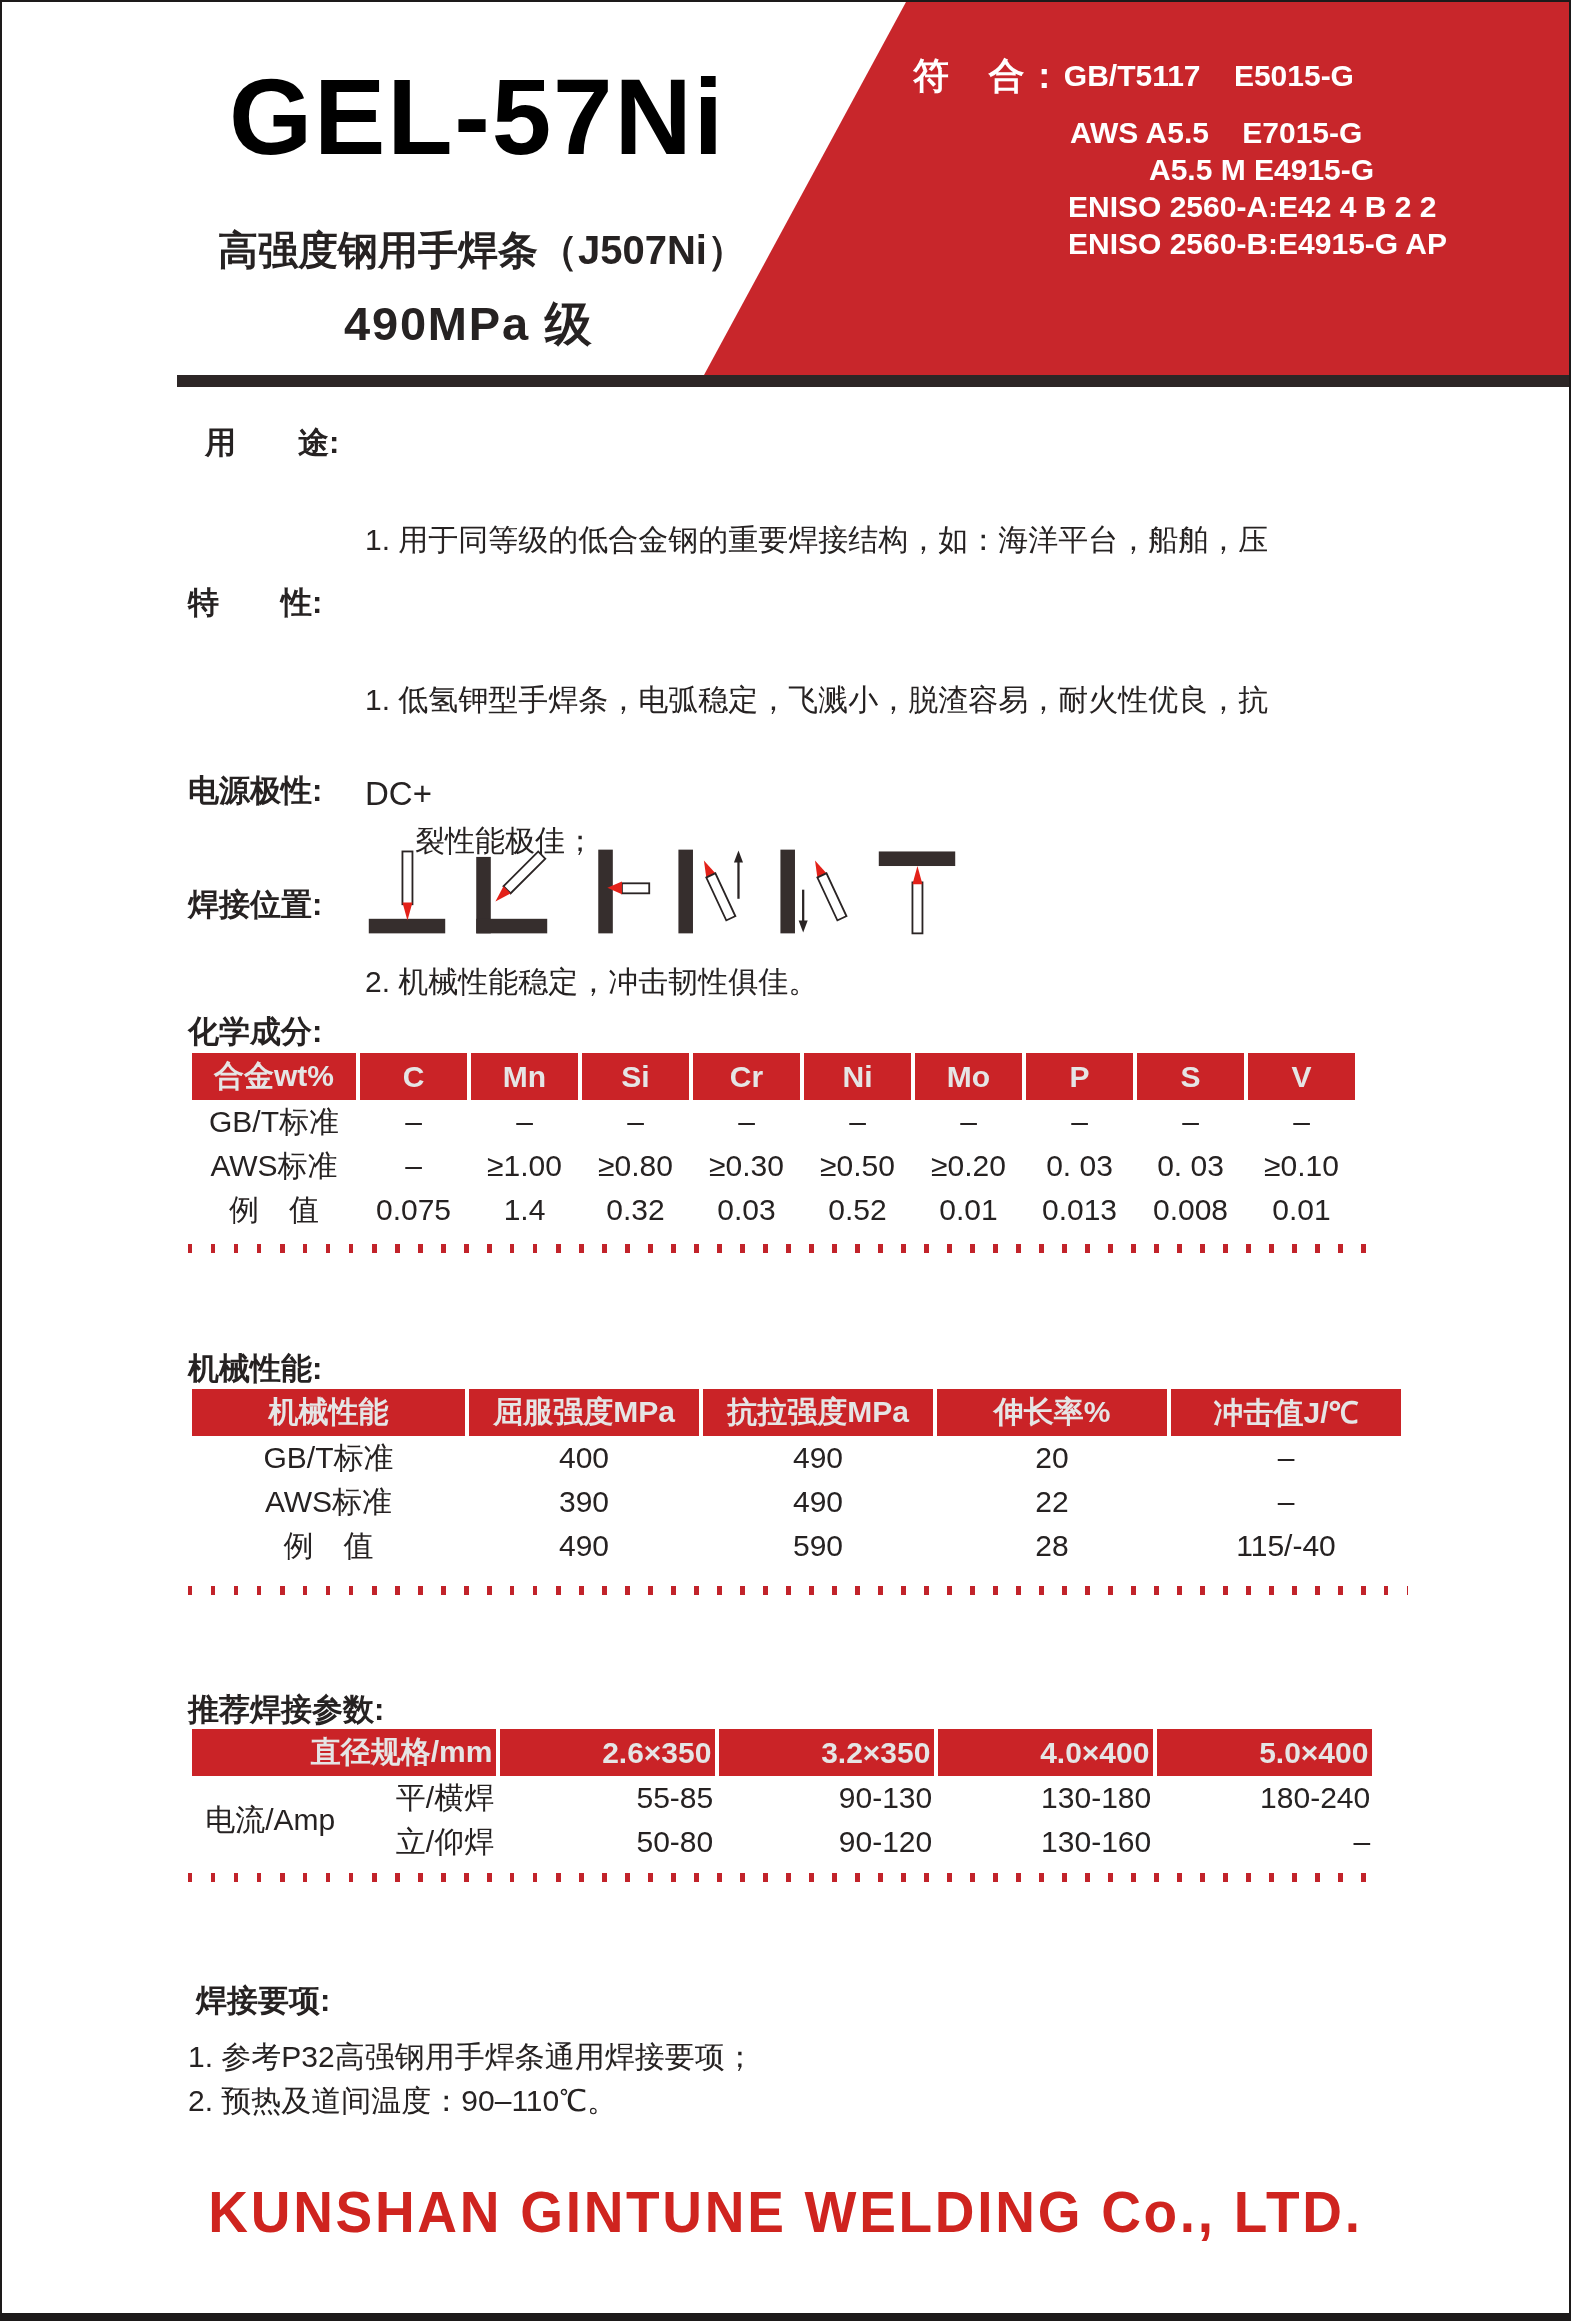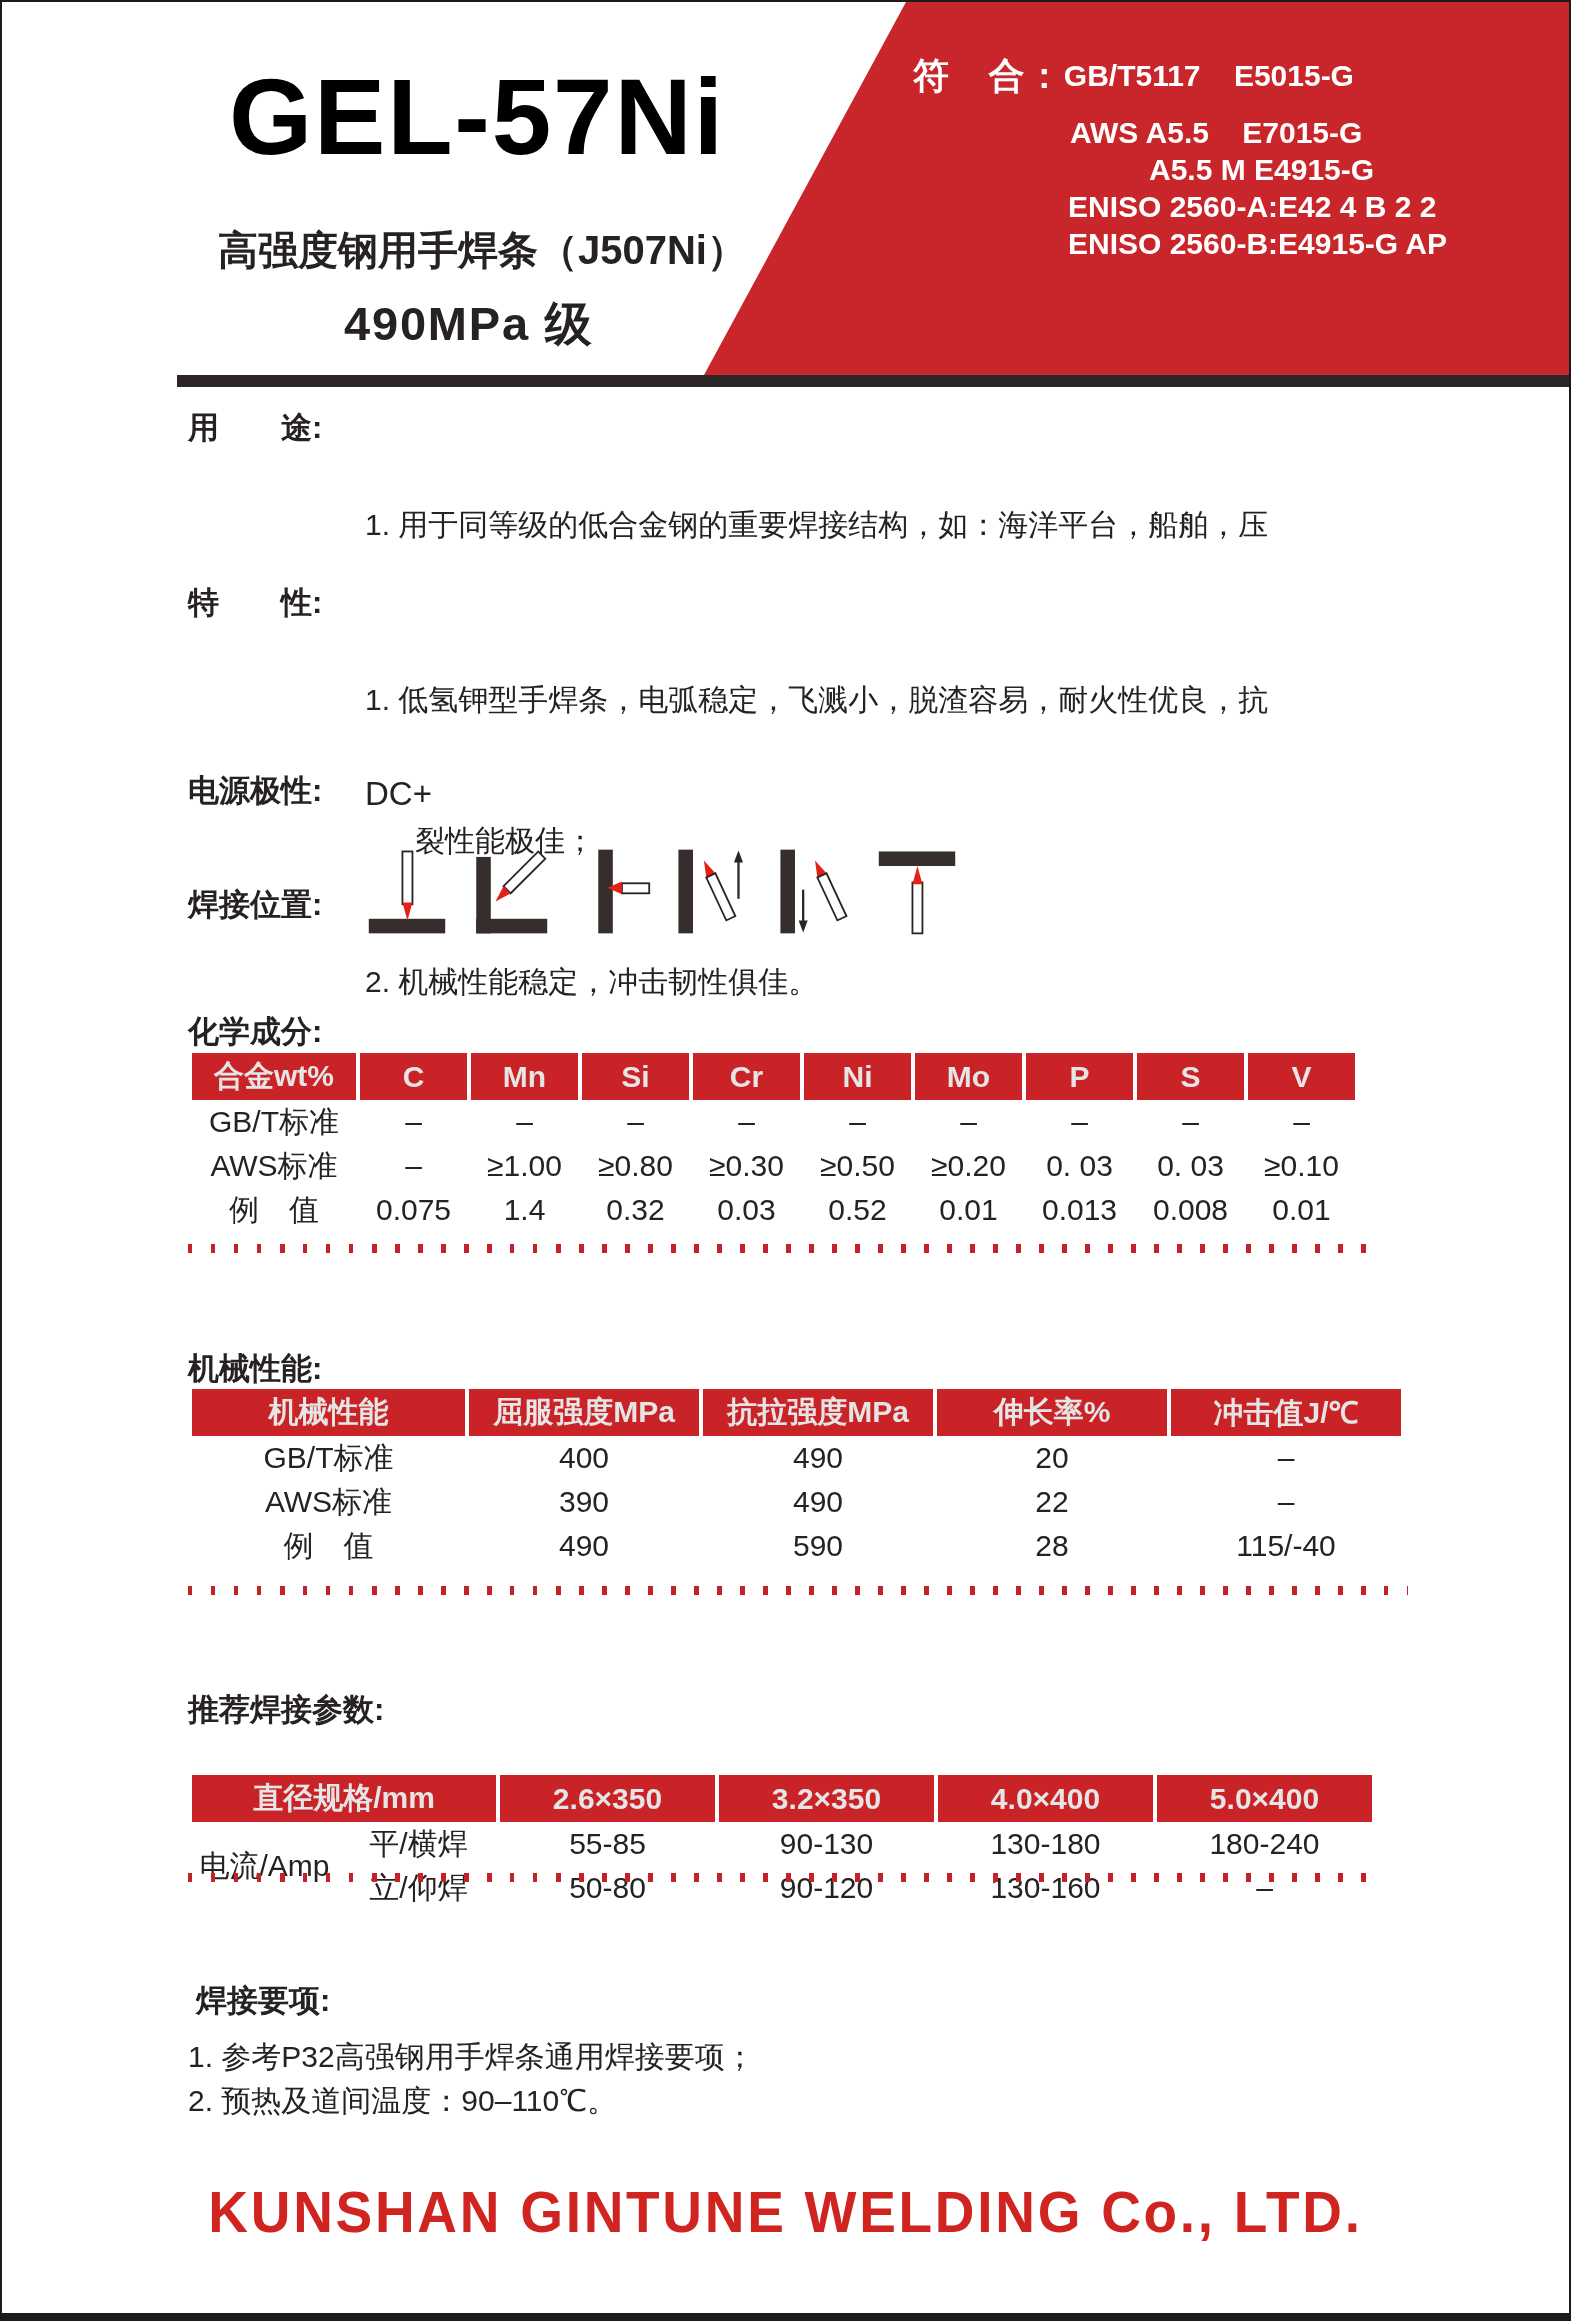--- a/index.html
+++ b/index.html
@@ -24,42 +24,42 @@
   .bl4{margin-left:1066px;}
   .bl5{margin-left:1066px;}
   .brand-title{position:absolute;left:227px;top:53px;font-size:107px;font-weight:bold;letter-spacing:1.8px;color:#000000;}
   .brand-sub{position:absolute;left:216px;top:221px;font-size:40px;font-weight:bold;color:#262222;}
   .brand-grade{position:absolute;left:342px;top:291px;font-size:47px;font-weight:bold;letter-spacing:1.8px;color:#262222;}
   .header-rule{position:absolute;left:175px;right:0;top:373px;height:11.8px;background:#2d2626;}
   
   .row{position:absolute;left:186px;display:flex;align-items:flex-start;}
   .row .lab{width:177px;flex:0 0 177px;font-size:31px;font-weight:bold;white-space:pre;}
   .row .txt{font-size:30px;line-height:47px;white-space:pre;}
-  .usage{top:405px;}
+  .usage{top:420px;text-align:center;}
   .features{top:580px;}
   .polarity{top:768px;}
   .polarity .val{font-size:33px;}
   .indent2{padding-left:50px;}
   .positions{top:844px;align-items:flex-end;}
   .positions .lab{margin-bottom:11px;}
   .icons{display:flex;gap:18px;align-items:flex-end;}
   .posicon{display:block;}
   
   .sec-title{position:absolute;left:186px;font-size:31px;font-weight:bold;}
   .tbl{position:absolute;left:186px;border-collapse:separate;border-spacing:4.5px 0;text-align:center;color:#262222;}
   .tbl th{background:#ca2327;color:#e5e5e5;font-weight:bold;font-size:30px;height:47px;padding:0 3.6px;}
   .tbl td{font-size:30px;height:44px;padding:0 1.8px;}
   .chem col.c0{width:164px;} .chem col.cn{width:107px;}
   .mech col.c0{width:273px;} .mech col.cn{width:230px;}
   .params col.cg{width:145px;} .params col.cs{width:155px;} .params col.cn{width:215px;}
   .dots{position:absolute;left:186px;height:9px;
         background:repeating-linear-gradient(to right,#c2232a 0 4.5px,transparent 4.5px 23px);}
   .t-chem-title{top:1009px;} .t-chem{top:1051px;} .d-chem{top:1242px;width:1179px;}
   .t-mech-title{top:1346px;} .t-mech{top:1387px;} .d-mech{top:1584px;width:1220px;}
-  .t-params-title{top:1687px;} .t-params{top:1773px;} .d-params{top:1871px;width:1190px;}
+  .t-params-title{top:1687px;} .t-params{top:1727px;text-align:right;} .d-params{top:1871px;width:1190px;}
   
   .notes-title{top:1978px;margin-left:8px;}
   .note-item{position:absolute;left:186px;font-size:30px;line-height:43px;white-space:pre;}
   .note1{top:2033px;} .note2{top:2077px;}
   .logo{position:absolute;left:0;right:0;top:2178px;text-align:center;
         font-size:55px;font-weight:bold;letter-spacing:2.7px;color:#cf241f;transform:scaleY(1.06);}
 </style>
 </head>
 <body>
 

